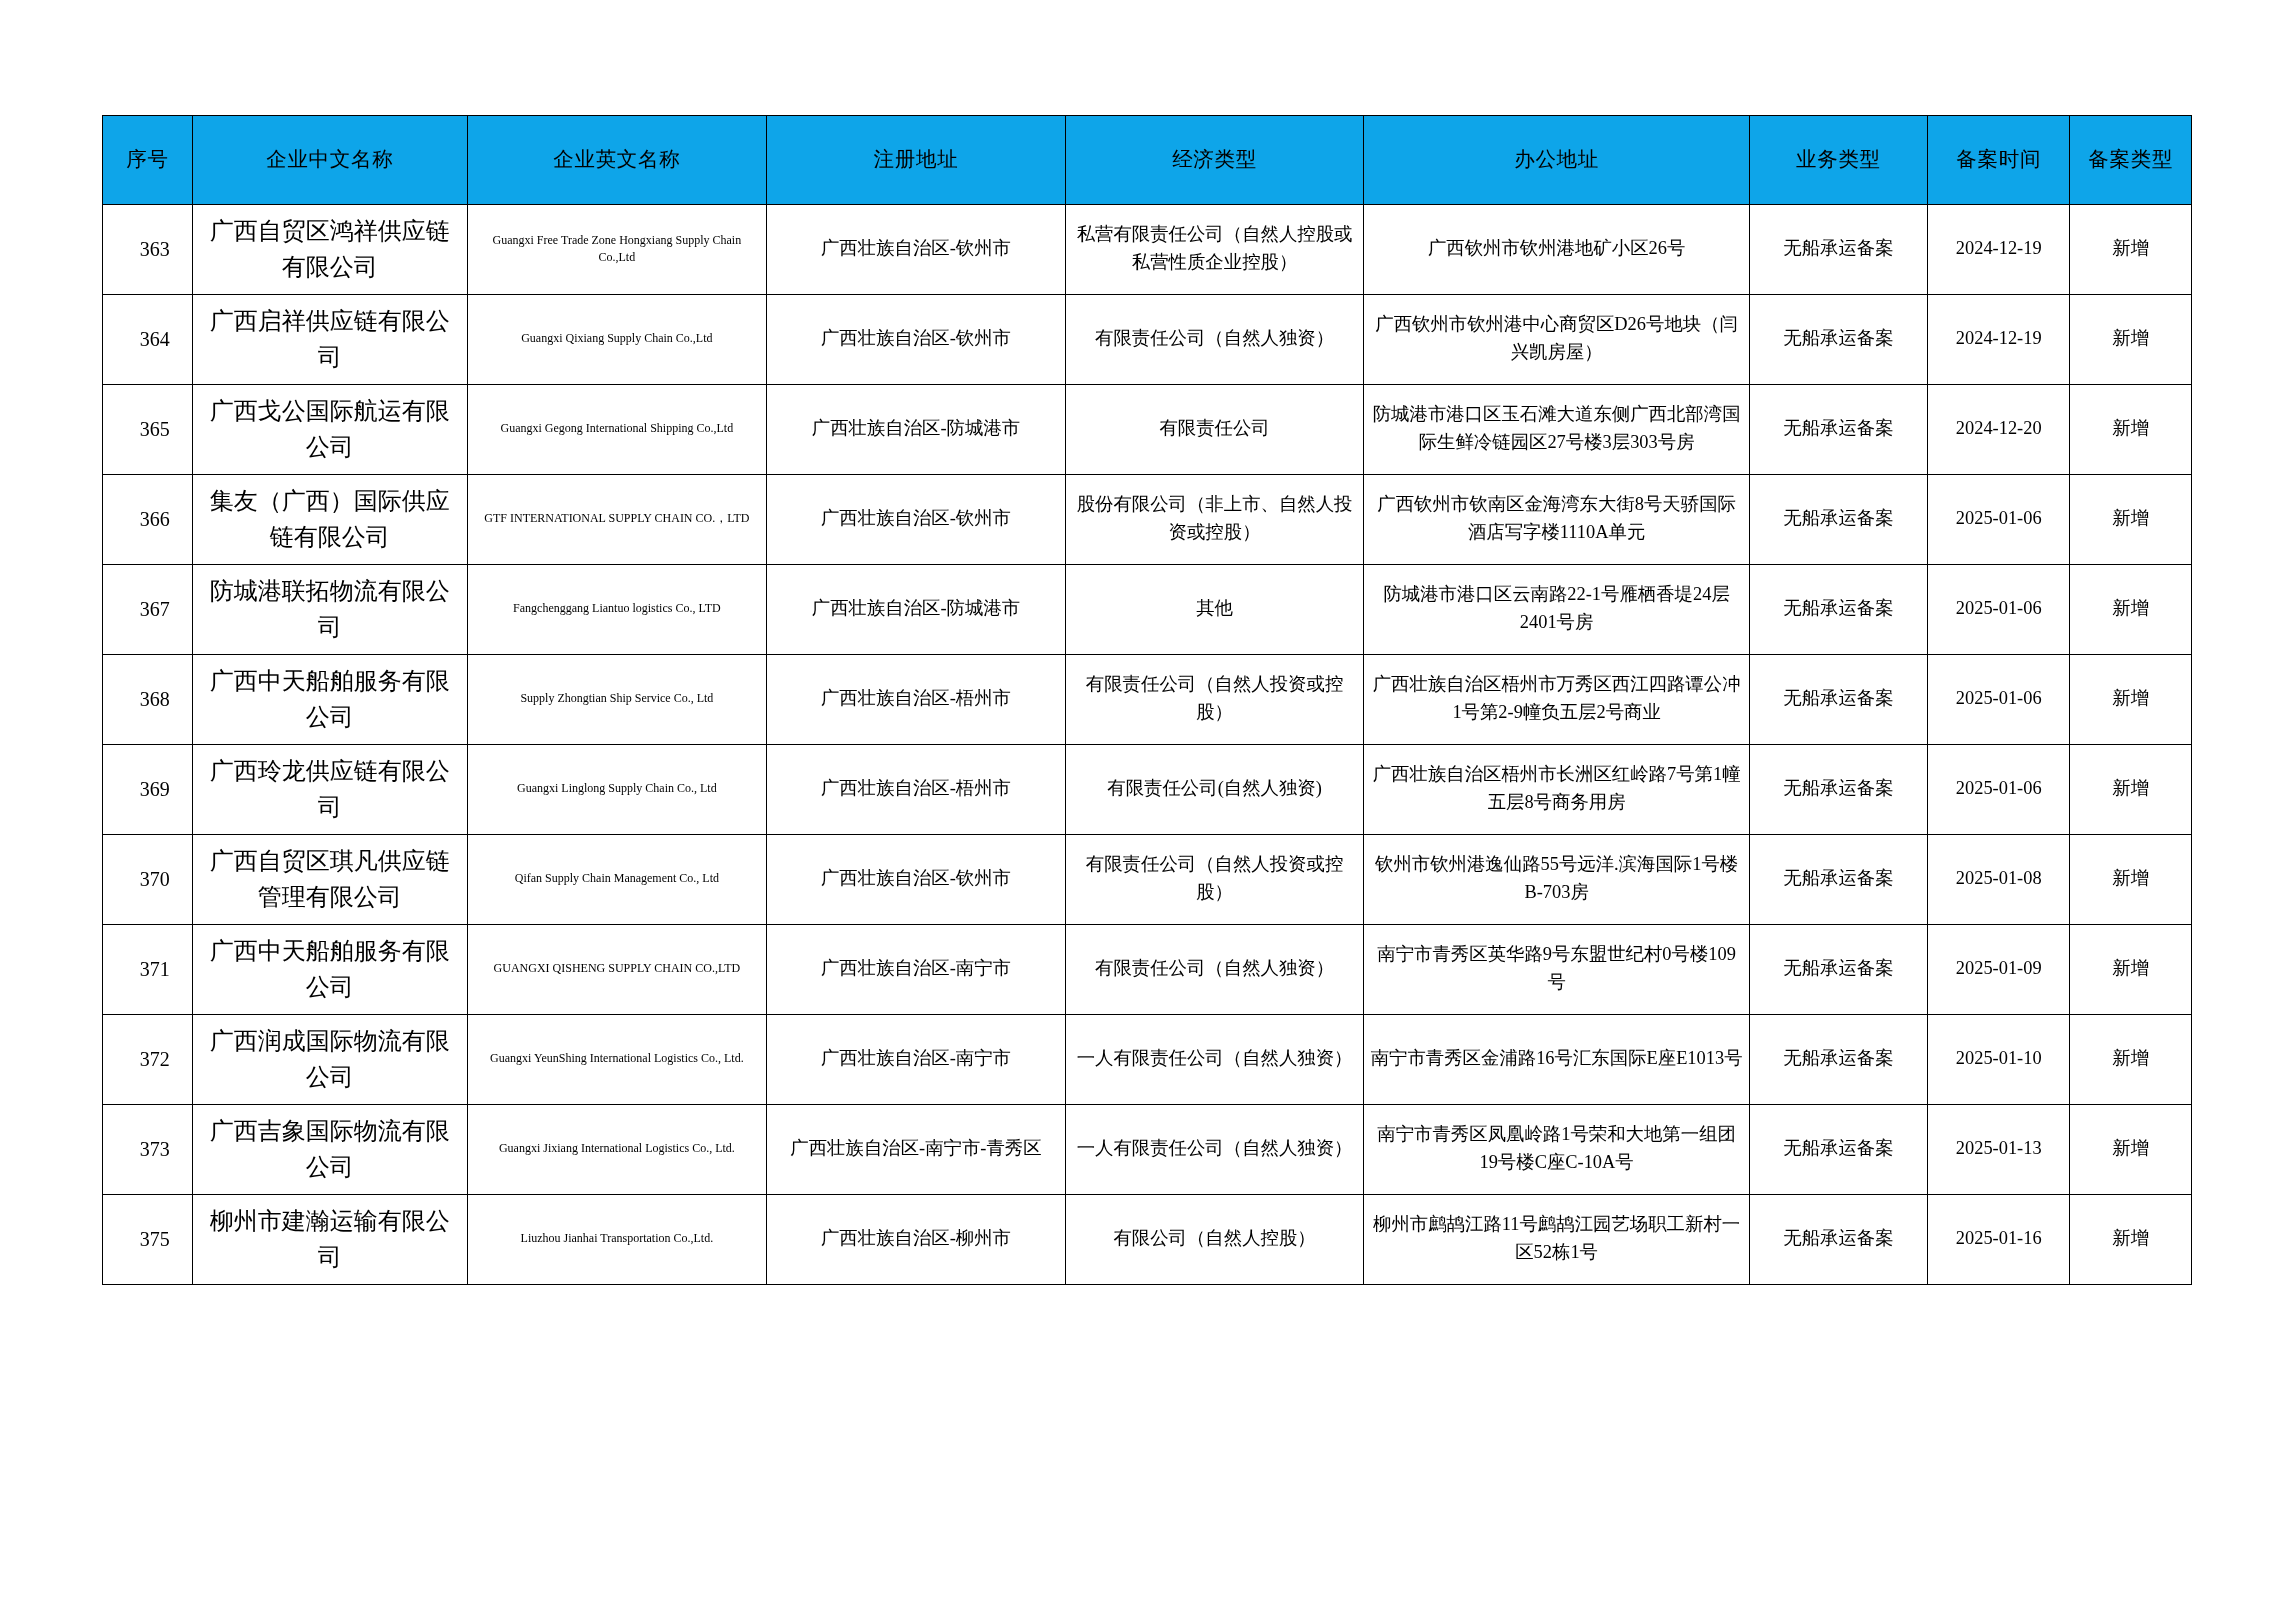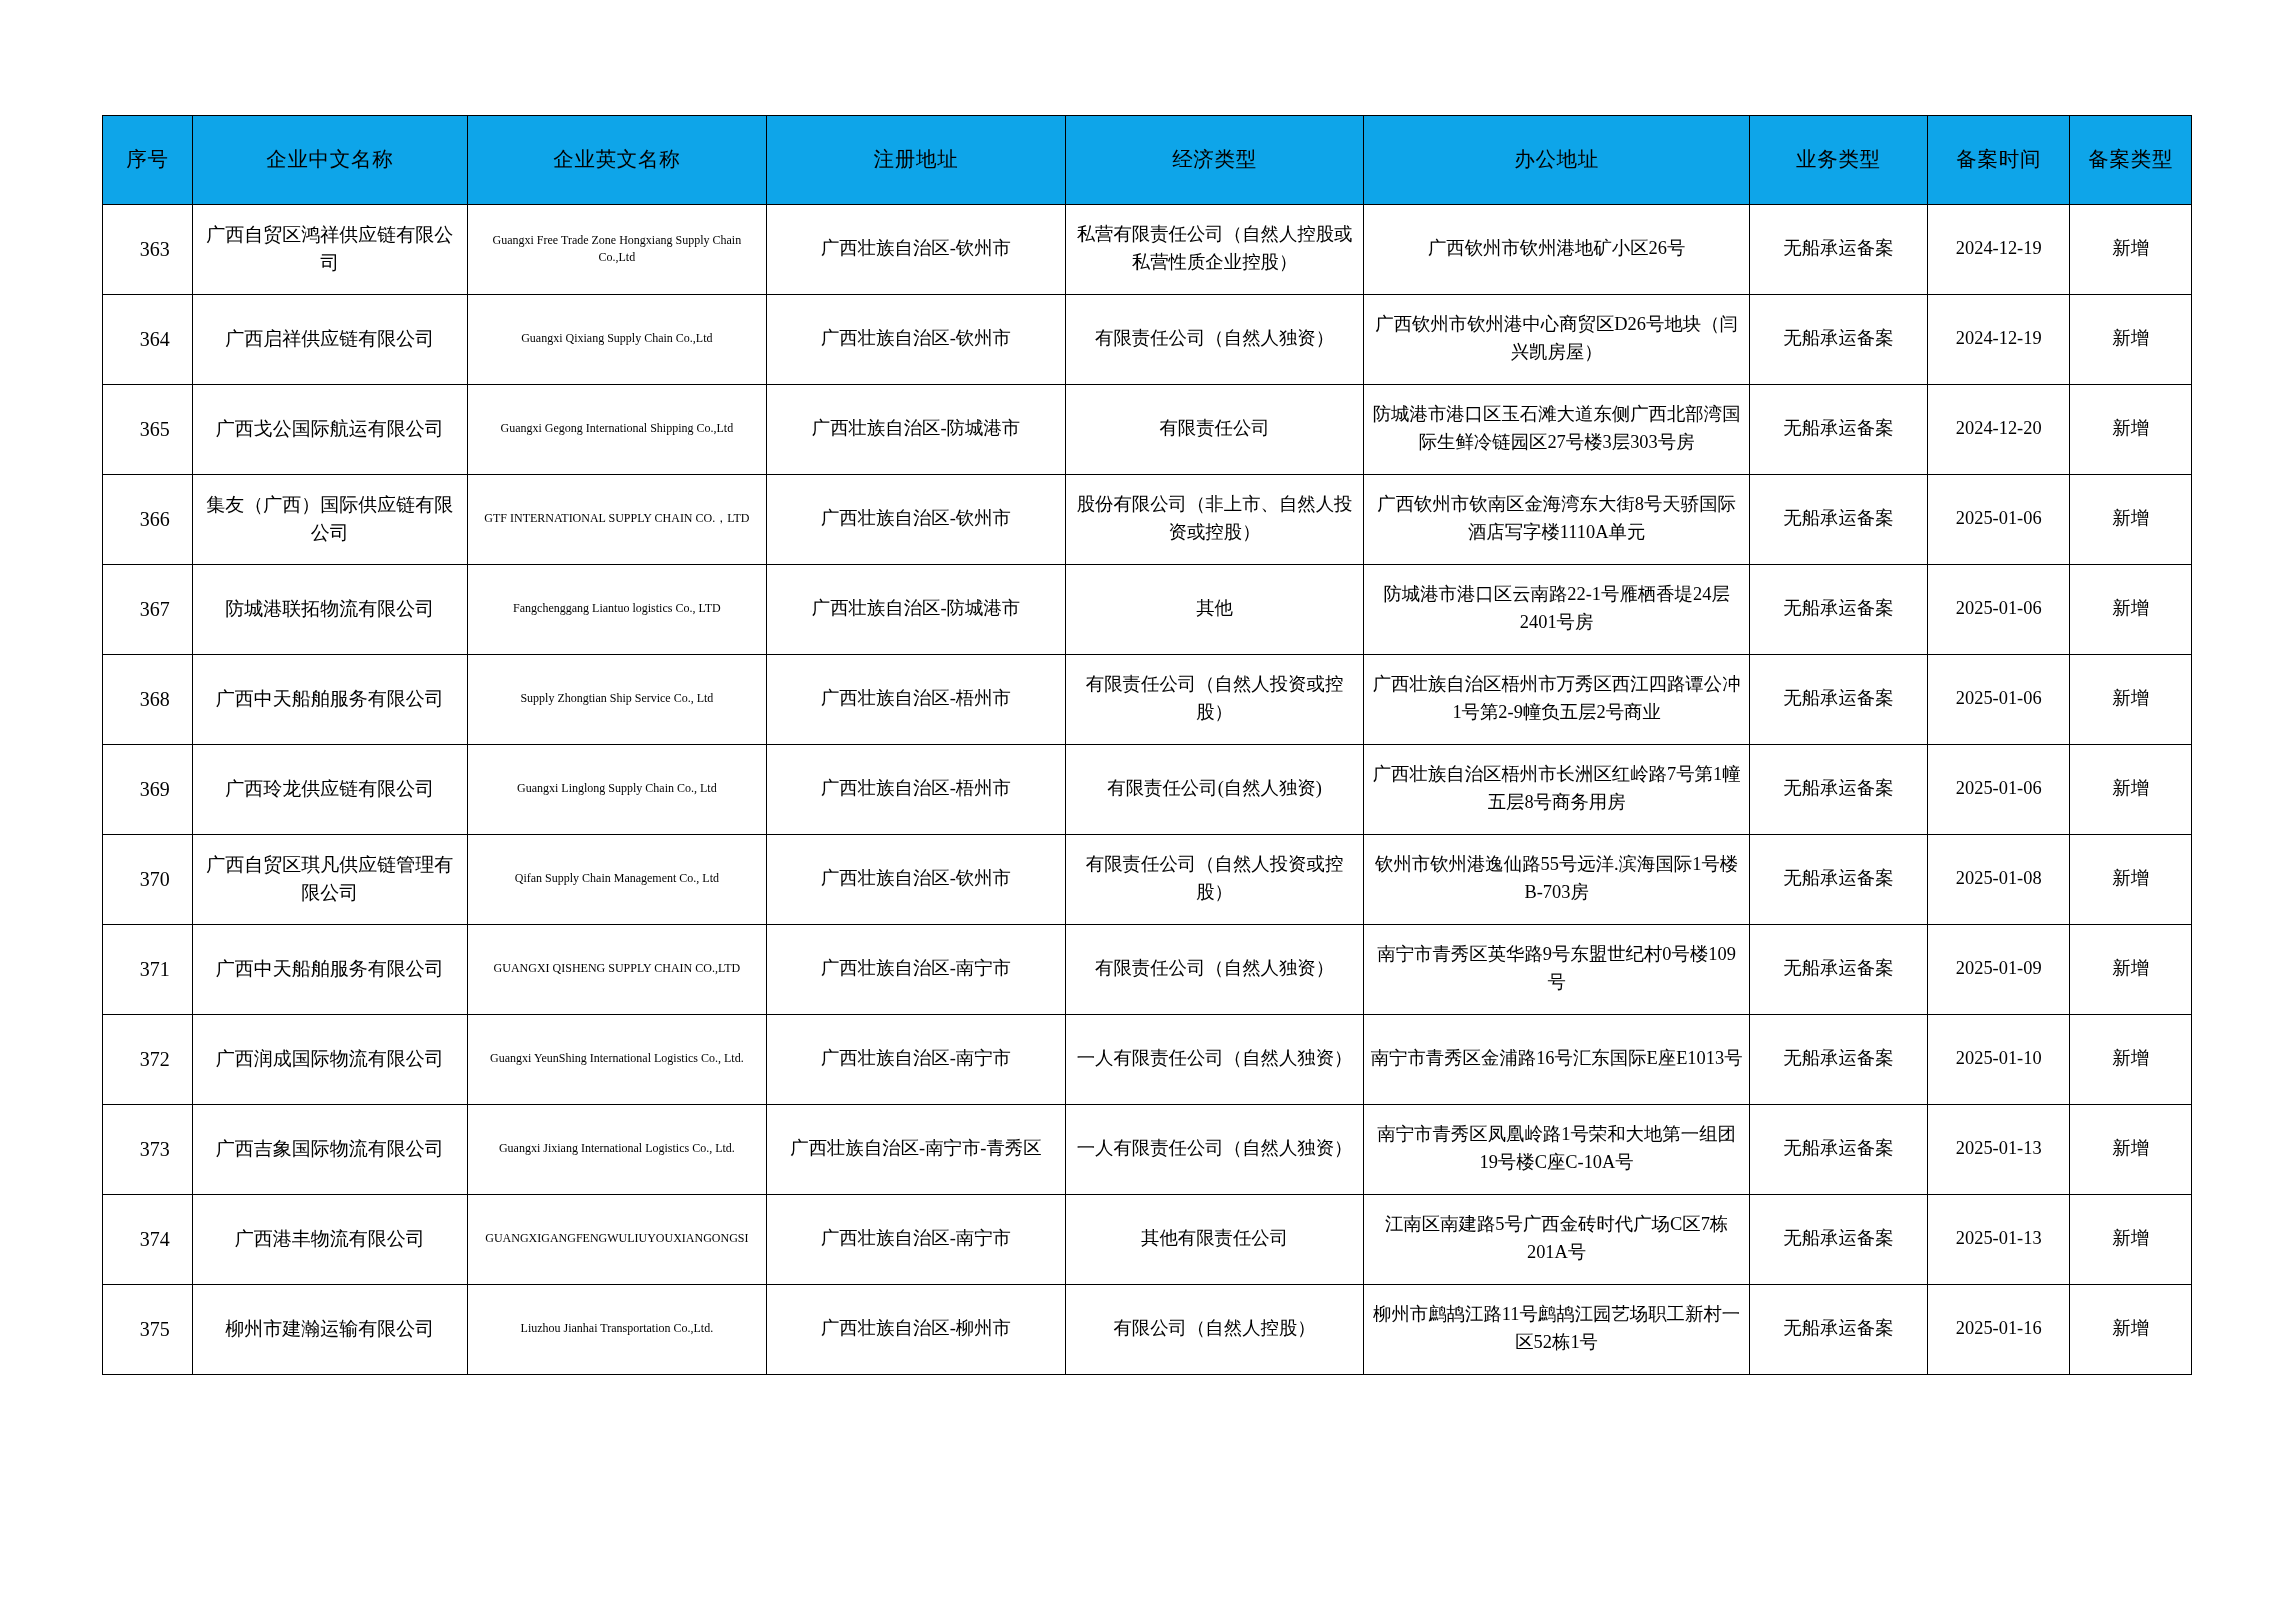--- a/index.html
+++ b/index.html
@@ -56,21 +56,21 @@
   }
   table.registry td.idx {
     font-size: 20px;
     padding-left: 20px;
   }
   table.registry td.en {
     font-size: 12px;
     line-height: 1.45;
   }
   table.registry td.cn {
-    font-size: 19px;
+    font-size: 24px;
   }
   table.registry tbody tr {
     height: 90px;
   }
 </style>
 </head>
 <body>
 
 <div class="page">
   <table class="registry">
@@ -214,31 +214,20 @@
         <td class="cn">广西吉象国际物流有限公司</td>
         <td class="en">Guangxi Jixiang International Logistics Co., Ltd.</td>
         <td>广西壮族自治区-南宁市-青秀区</td>
         <td>一人有限责任公司（自然人独资）</td>
         <td>南宁市青秀区凤凰岭路1号荣和大地第一组团19号楼C座C-10A号</td>
         <td>无船承运备案</td>
         <td>2025-01-13</td>
         <td>新增</td>
       </tr>
       <tr>
-        <td class="idx">374</td>
-        <td class="cn">广西港丰物流有限公司</td>
-        <td class="en">GUANGXIGANGFENGWULIUYOUXIANGONGSI</td>
-        <td>广西壮族自治区-南宁市</td>
-        <td>其他有限责任公司</td>
-        <td>江南区南建路5号广西金砖时代广场C区7栋201A号</td>
-        <td>无船承运备案</td>
-        <td>2025-01-13</td>
-        <td>新增</td>
-      </tr>
-      <tr>
         <td class="idx">375</td>
         <td class="cn">柳州市建瀚运输有限公司</td>
         <td class="en">Liuzhou Jianhai Transportation Co.,Ltd.</td>
         <td>广西壮族自治区-柳州市</td>
         <td>有限公司（自然人控股）</td>
         <td>柳州市鹧鸪江路11号鹧鸪江园艺场职工新村一区52栋1号</td>
         <td>无船承运备案</td>
         <td>2025-01-16</td>
         <td>新增</td>
       </tr>

